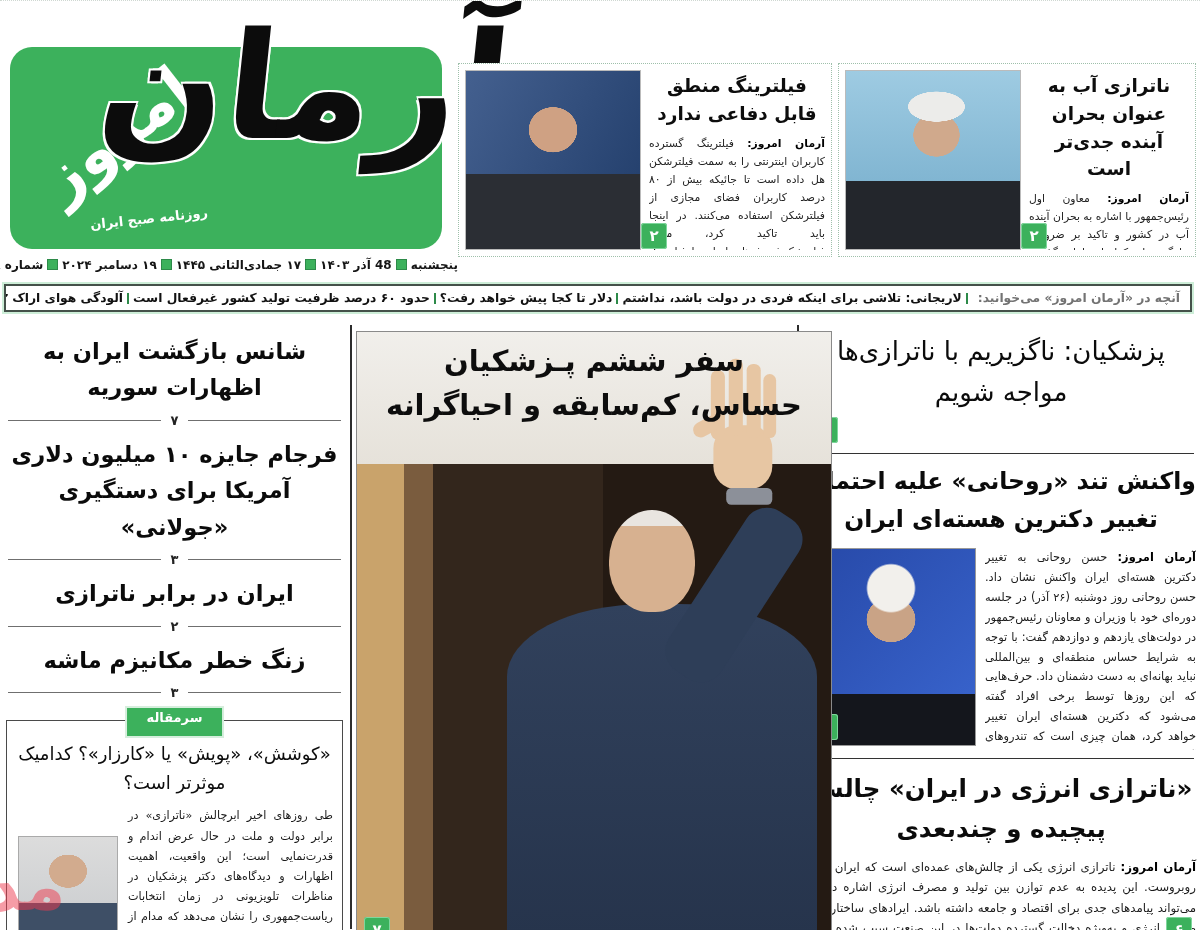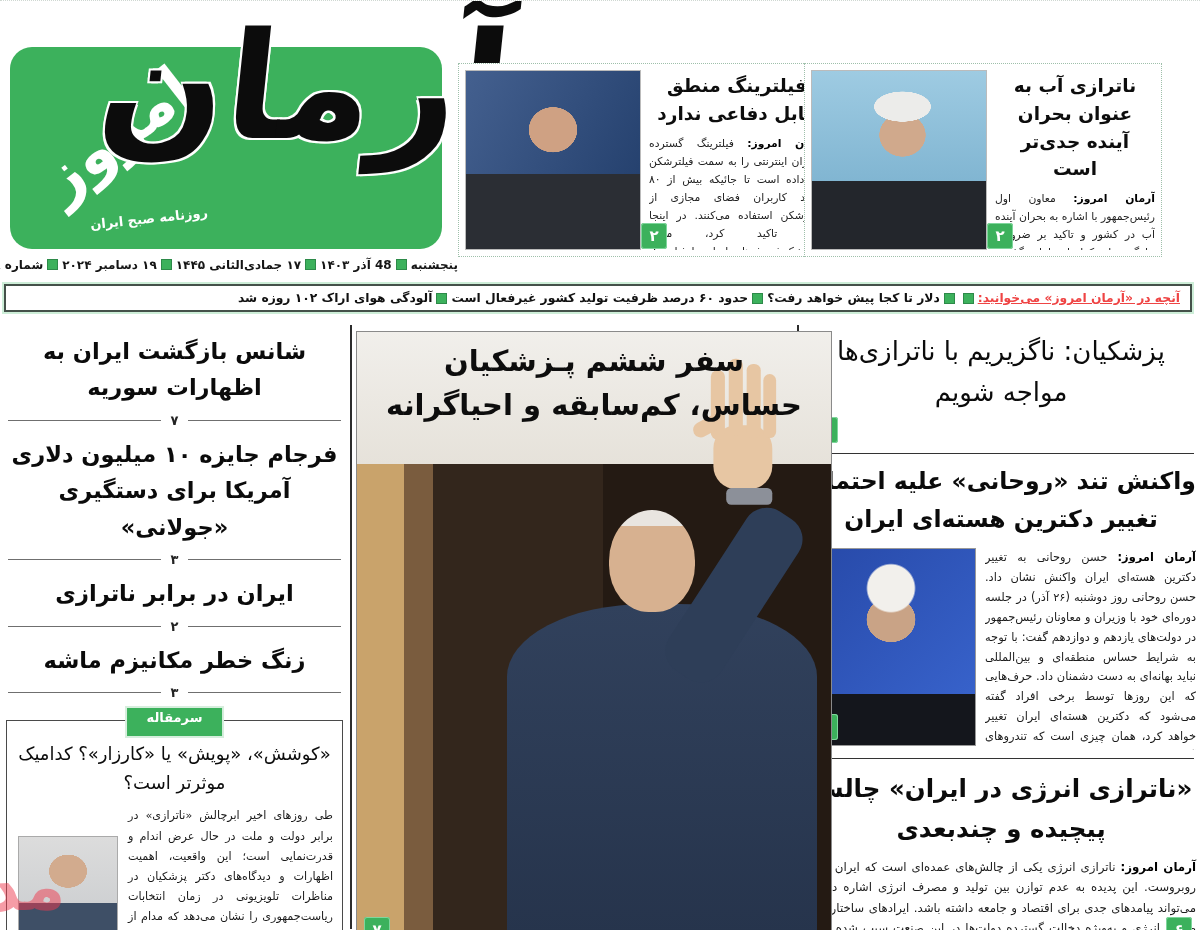--- a/index.html
+++ b/index.html
@@ -13,21 +13,21 @@
   .logo-sub{position:absolute;left:30px;top:96px;font-size:62px;font-weight:bold;color:#fff;transform:rotate(-38deg);}
   .logo-tag{position:absolute;left:90px;top:210px;font-size:13px;font-weight:bold;color:#fff;transform:rotate(-6deg);direction:rtl;}
   
   .dateline{position:absolute;left:10px;top:257px;width:448px;direction:rtl;text-align:right;font-size:12px;
             font-weight:bold;color:#151515;white-space:nowrap;}
   .sq{display:inline-block;width:9px;height:9px;background:#3cb15c;border:1px solid #2d8a49;margin:0 4px;vertical-align:-1px;}
   
   .tbox{position:absolute;top:62px;height:194px;border:1px dotted #9fc0ab;background:#fff;display:flex;direction:rtl;
         gap:8px;padding:6px;box-sizing:border-box;}
   .tbox1{left:458px;width:374px;}
-  .tbox2{left:804px;width:358px;}
+  .tbox2{left:838px;width:358px;}
   .tbox-content{flex:1;overflow:hidden;direction:rtl;}
   .tbox-headline{font-size:18.5px;font-weight:bold;text-align:center;line-height:1.5;margin:2px 4px 7px;color:#0d0d0d;}
   .tbox-body{font-size:10.8px;line-height:1.68;text-align:justify;color:#222;}
   .lead{font-weight:bold;color:#000;}
   .face-photo{width:176px;height:180px;border:1px solid #bbb;box-sizing:border-box;flex:none;}
   .p-sarafraz{background:
      radial-gradient(ellipse 23% 21% at 50% 33%, #cfa183 0 60%, rgba(0,0,0,0) 61%),
      linear-gradient(0deg,#2b2e34 0 42%, rgba(0,0,0,0) 42%),
      linear-gradient(118deg,#44608f,#203c69);}
   .p-aref{background:
@@ -35,21 +35,21 @@
      radial-gradient(ellipse 22% 20% at 52% 36%, #d0a98c 0 60%, rgba(0,0,0,0) 61%),
      linear-gradient(0deg,#23262c 0 38%, rgba(0,0,0,0) 38%),
      linear-gradient(180deg,#9ecbe2,#6fa8c8);}
   .badge{width:26px;height:26px;background:#3cb15c;color:#fff;font-weight:bold;font-size:15px;border-radius:3px;
          display:flex;align-items:center;justify-content:center;box-shadow:inset 0 0 0 1px #7fd69c;}
   .tbox .badge{position:absolute;bottom:7px;left:182px;}
   
   .teaser{position:absolute;left:4px;top:283px;width:1188px;height:28px;box-sizing:border-box;border:2px solid #44514a;
           outline:2px solid #cdeed8;display:flex;align-items:center;direction:rtl;padding:0 10px;font-size:12.3px;
           font-weight:bold;white-space:nowrap;overflow:hidden;color:#111;}
-  .teaser-label{color:#ef4444;text-decoration:underline;}
+  .teaser-label{color:#737373;margin-left:6px;}
   
   .vrule{position:absolute;top:324px;height:604px;width:1.5px;background:#2c2c2c;}
   
   .rcol{position:absolute;left:806px;top:324px;width:390px;direction:rtl;}
   .r-h1{font-size:26px;font-weight:normal;text-align:center;line-height:1.58;color:#0b0b0b;margin:6px 0 2px;}
   .badge-row{display:flex;direction:ltr;padding:2px 6px;}
   .hr{border:0;border-top:1.5px solid #333;margin:8px 2px;}
   .r-h2{font-size:23.5px;font-weight:bold;text-align:center;line-height:1.62;color:#0b0b0b;margin:6px 0 10px;}
   .r-article{display:flex;direction:rtl;gap:9px;margin:4px 0 6px;}
   .r-article-text{flex:1;font-size:11.4px;line-height:1.74;text-align:justify;color:#1c1c1c;overflow:hidden;max-height:202px;}
@@ -132,20 +132,21 @@
     <div class="badge">۲</div>
   </div>
 
   <div class="dateline">
     <span>پنجشنبه</span><span class="sq"></span><span>48 آذر ۱۴۰۳</span><span class="sq"></span><span>۱۷ جمادی‌الثانی ۱۴۴۵</span><span class="sq"></span><span>۱۹ دسامبر ۲۰۲۴</span><span class="sq"></span><span>شماره ۴۶۲۸</span>
   </div>
 
   <div class="teaser">
     <span class="teaser-label">آنچه در «آرمان امروز» می‌خوانید:</span>
     <span class="sq"></span>
+    <span>لاریجانی: تلاشی برای اینکه فردی در دولت باشد، نداشتم</span>
     <span class="sq"></span>
     <span>دلار تا کجا پیش خواهد رفت؟</span>
     <span class="sq"></span>
     <span>حدود ۶۰ درصد ظرفیت تولید کشور غیرفعال است</span>
     <span class="sq"></span>
     <span>آلودگی هوای اراک ۱۰۲ روزه شد</span>
 
   </div>
 
   <div class="vrule" style="left:350px"></div>

